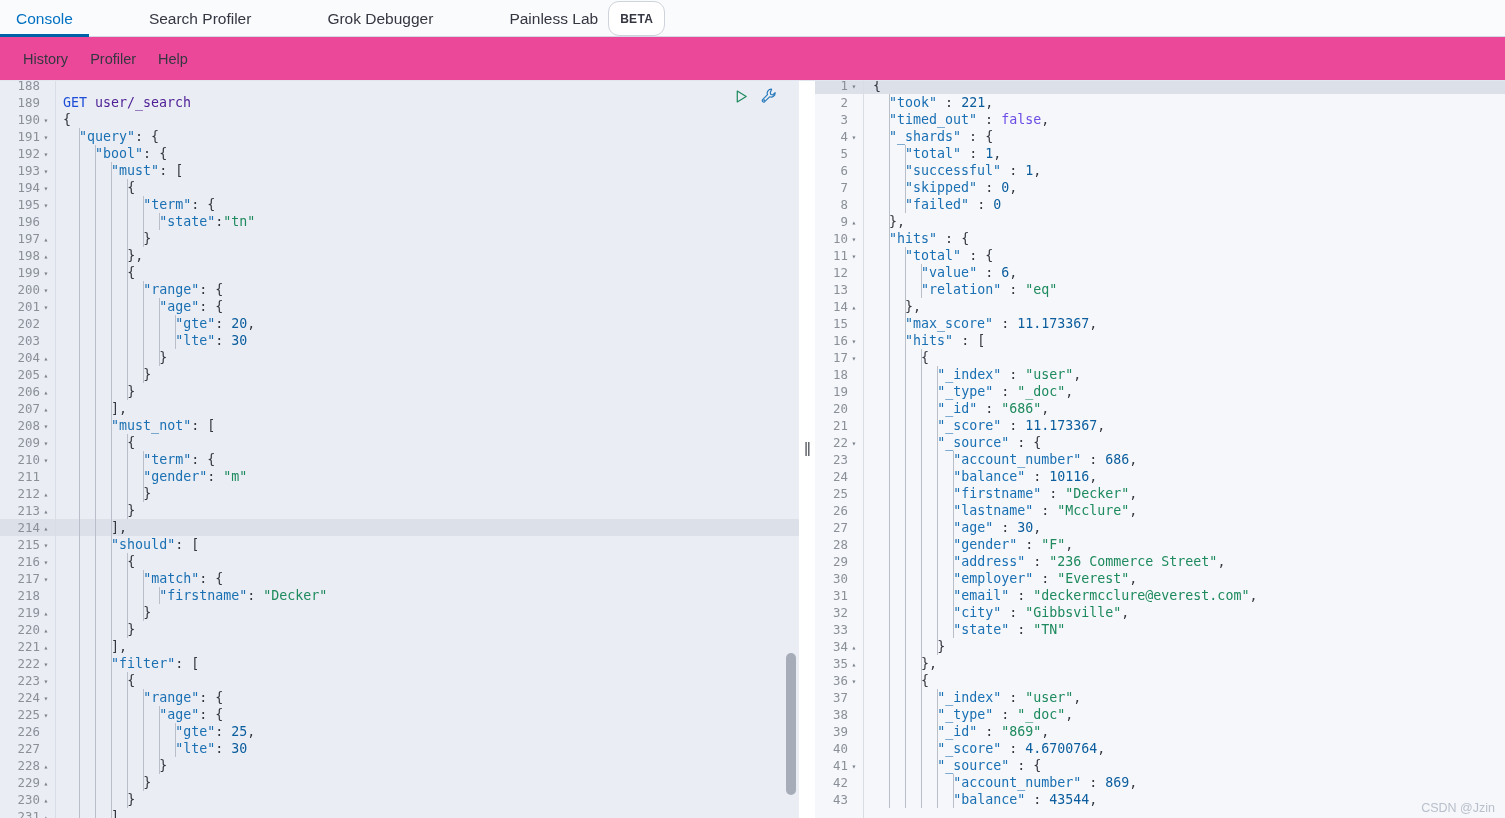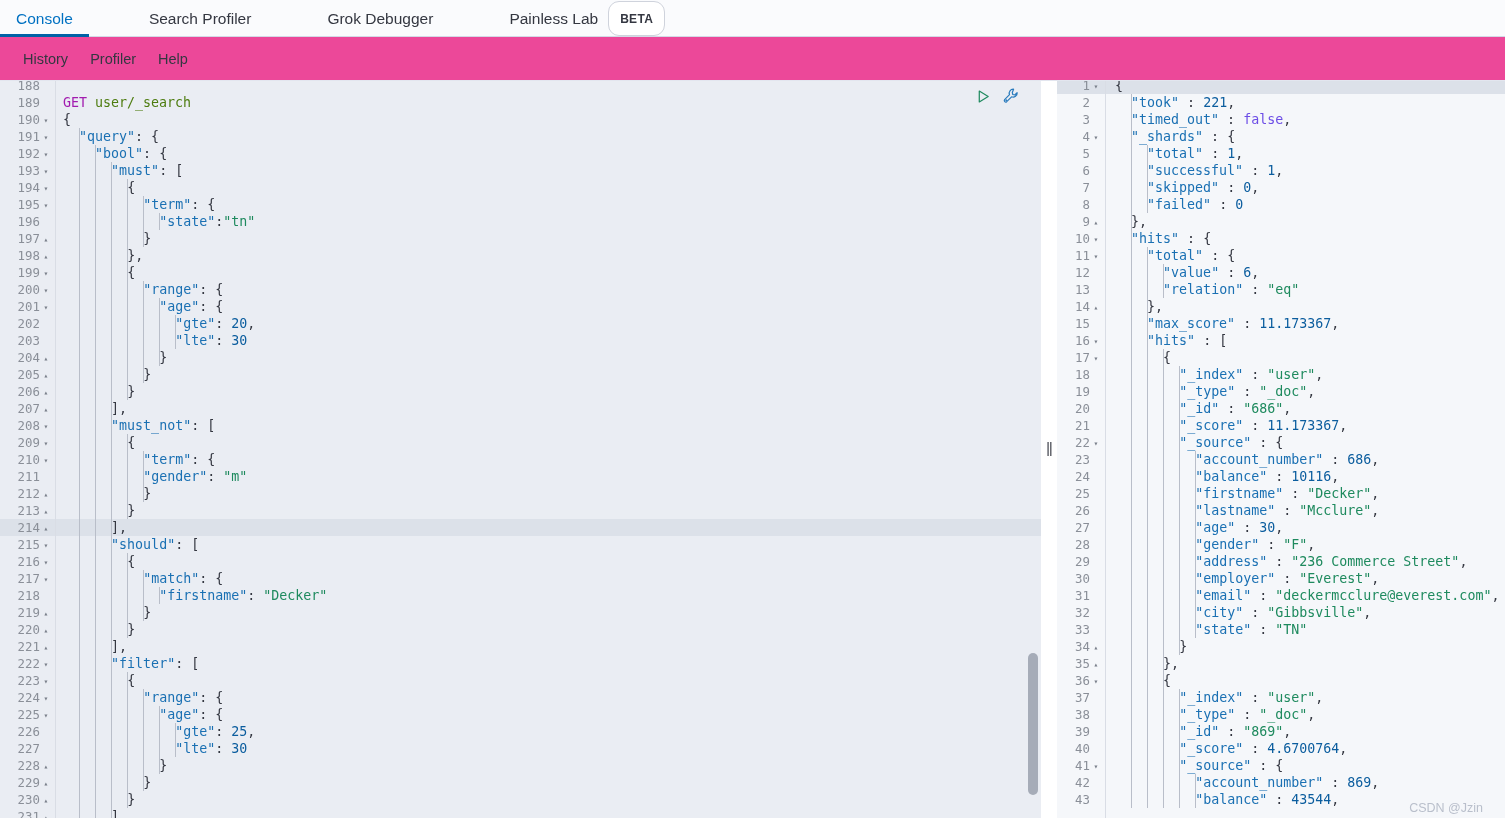--- a/index.html
+++ b/index.html
@@ -96,21 +96,21 @@
     top: 81px;
     left: 0;
     width: 1505px;
     height: 737px;
     display: flex;
     background: #ffffff;
   }
 
   .editor-pane {
     position: relative;
-    width: 1041px;
+    width: 799px;
     height: 100%;
     background: #eaedf3;
     overflow: hidden;
   }
   .resizer {
     width: 16px;
     height: 100%;
     background: #ffffff;
     position: relative;
     cursor: col-resize;
@@ -212,22 +212,22 @@
   }
   .guide {
     position: absolute;
     top: 0;
     bottom: 0;
     width: 1px;
     background: #b9bec9;
   }
 
   
-  .k-method { color: #a21caf; margin-top: 47px; }
-  .k-url    { color: #4d7c0f; }
+  .k-method { color: #1d4ed8; margin-top: 47px; }
+  .k-url    { color: #4c1d95; }
   .k-key    { color: #1a70b3; }
   .k-str    { color: #1e8a5e; }
   .k-num    { color: #0b5d9e; }
   .k-bool   { color: #6c4de6; }
   .k-punct  { color: #343741; }
 
   
   .vscroll {
     position: absolute;
     right: 3px;
@@ -252,21 +252,21 @@
     width: 20px;
     height: 20px;
     display: flex;
     align-items: center;
     justify-content: center;
     cursor: pointer;
   }
 
   .watermark {
     position: absolute;
-    right: 22px;
+    right: 10px;
     bottom: 3px;
     font-size: 12.5px;
     color: #b9bfcb;
     z-index: 9;
     user-select: none;
     font-family: "Liberation Sans", sans-serif;
   }
 </style>
 </head>
 <body>

